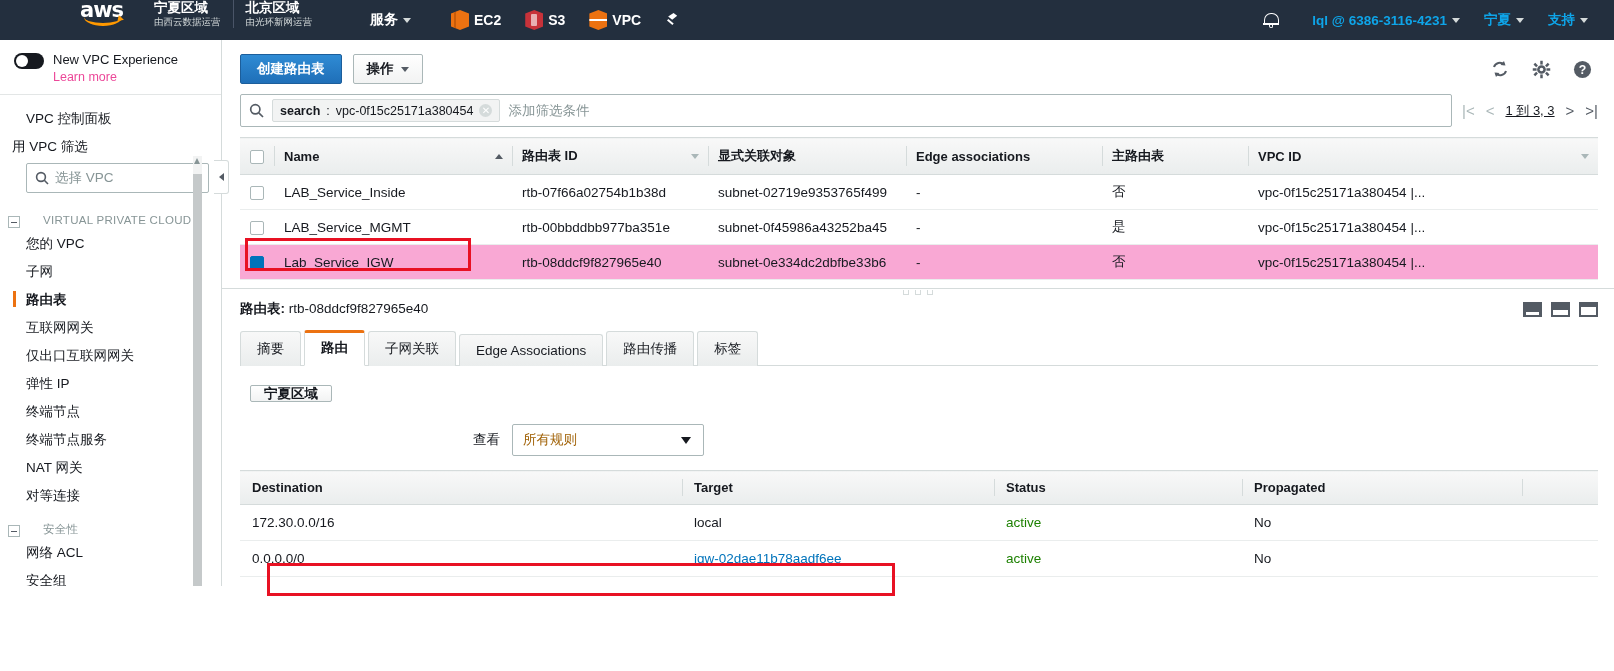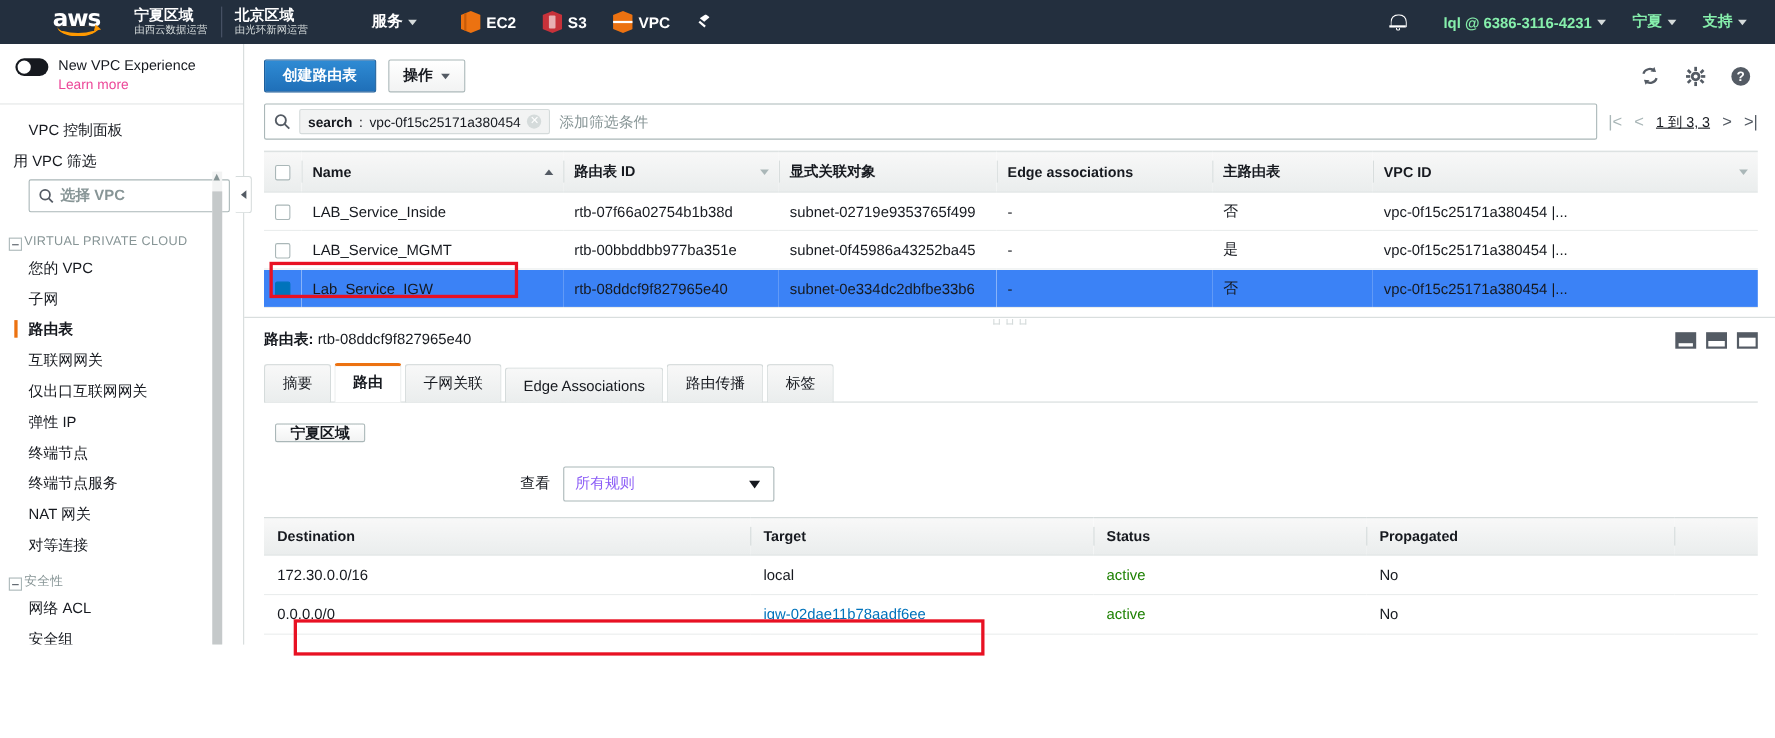--- a/index.html
+++ b/index.html
@@ -9,21 +9,21 @@
     font-family:"Liberation Sans","DejaVu Sans",sans-serif;
     font-size:13px; color:#16191f; background:#fff;
     overflow:hidden;
   }
 
   
   .topnav {
     height:40px; background:#232f3e; display:flex; align-items:center;
     color:#fff; position:relative;
   }
-  .nav-left { display:flex; align-items:center; height:100%; padding-left:48px; }
+  .nav-left { display:flex; align-items:flex-start; height:100%; padding-left:80px; }
   .aws-logo { width:48px; height:26px; position:relative; margin-right:14px; }
   .aws-logo .wordmark {
     font-family:"DejaVu Sans",sans-serif; font-weight:bold; font-size:21px;
     color:#fff; letter-spacing:-1px; line-height:20px;
   }
   .aws-logo .smile {
     position:absolute; left:4px; top:17px; width:38px; height:9px;
     border-bottom:3px solid #ff9900; border-radius:0 0 50% 50%/0 0 100% 100%;
   }
   .aws-logo .smile:after{
@@ -65,21 +65,21 @@
     width:15px;height:16px;position:relative;margin:0 22px 0 8px;
   }
   .bell:before{
     content:""; position:absolute; left:1px; top:1px; width:13px; height:11px;
     border:1.6px solid #fff; border-bottom:none; border-radius:7px 7px 0 0;
   }
   .bell:after{
     content:""; position:absolute; left:0px; top:11px; width:15px; height:1.6px; background:#fff;
   }
   .bell i{ position:absolute; left:5.5px; top:12.5px; width:4px;height:3px;border:1.6px solid #fff;border-top:none;border-radius:0 0 4px 4px; }
-  .nav-text { font-size:13.5px; color:#86efac; }
+  .nav-text { font-size:13.5px; color:#0ea5e9; }
 
   
   .body-wrap { display:flex; height:546px; position:relative; }
 
   
   .sidebar {
     width:222px; min-width:222px; background:#fff; border-right:1px solid #d5dbdb;
     position:relative; overflow:hidden;
   }
   .vpc-exp { padding:12px 10px 10px 14px; border-bottom:1px solid #e3e6e6; }
@@ -93,28 +93,28 @@
 
   .side-scroll { position:relative; padding-top:10px; }
   .side-link {
     font-size:13.5px; color:#16191f; padding:5px 12px 5px 26px; cursor:pointer; white-space:nowrap;
   }
   .side-link.active { font-weight:bold; position:relative; }
   .side-link.active:before{
     content:""; position:absolute; left:13px; top:5px; width:3px; height:16px; background:#ec7211;
   }
   .side-head { font-size:13.5px; color:#16191f; padding:5px 12px 4px 12px; }
-  .vpc-search-wrap { padding:3px 12px 8px 26px;font-weight:bold; }
+  .vpc-search-wrap { padding:3px 12px 8px 26px; }
   .vpc-search {
     display:flex; align-items:center; gap:6px; height:30px;
     border:1px solid #aab7b8; border-radius:2px; padding:0 8px; background:#fff;
   }
   .vpc-search .ph { color:#879596; font-size:13.5px; }
   .group-head {
-    display:flex; align-items:flex-start; gap:2px; padding:12px 10px 2px 8px;
+    display:flex; align-items:flex-start; gap:23px; padding:12px 10px 2px 8px;
   }
   .group-box {
     width:12px;height:12px;border:1px solid #aab7b8;background:#fff;position:relative;flex:none;margin-top:3px;
   }
   .group-box:after{ content:""; position:absolute; left:2px; top:5px; width:6px;height:1px;background:#545b64; }
   .group-title {
     font-size:11.5px; color:#879596; letter-spacing:.3px; line-height:14px; text-transform:none;
   }
   .side-scrollbar {
     position:absolute; right:19px; top:116px; width:9px; bottom:0; background:#f2f3f3;
@@ -181,21 +181,21 @@
     font-size:13px; font-weight:bold; color:#16191f; text-align:left; padding:9px 10px; position:relative;
     white-space:nowrap; overflow:hidden;
   }
   .tbl th + th:before{
     content:""; position:absolute; left:0; top:8px; bottom:8px; width:1px; background:#d5dbdb;
   }
   .tbl td {
     padding:8px 10px; font-size:13.5px; border-bottom:1px solid #eaeded; color:#16191f;
     white-space:nowrap; overflow:hidden; text-overflow:ellipsis;
   }
-  .tbl tr.sel td { background:#3b82f6; }
+  .tbl tr.sel td { background:#f9a8d4; }
   .sort-asc, .sort-desc {
     position:absolute; right:9px; top:50%; margin-top:-2px; width:0;height:0;
     border-left:4px solid transparent; border-right:4px solid transparent;
   }
   .sort-asc { border-bottom:5px solid #545b64; }
   .sort-desc { border-top:5px solid #aab7b8; }
   .cb {
     width:14px;height:14px;border:1px solid #aab7b8;border-radius:2px;background:#fff;display:inline-block;
     vertical-align:middle; cursor:pointer;
   }
@@ -229,21 +229,21 @@
   .tab.active {
     background:#fff; border-top:3px solid #ec7211; font-weight:bold; padding-top:6px;
     border-bottom:1px solid #fff;
   }
 
   .route-actions { padding:14px 0 10px 10px; }
   .view-row { display:flex; align-items:center; gap:12px; padding:6px 0 14px 233px; }
   .view-label { font-size:13.5px; }
   .select {
     width:192px; height:32px; border:1px solid #aab7b8; border-radius:2px; background:#fff;
-    display:flex; align-items:center; padding:0 10px; font-size:13.5px; color:#8b5cf6; cursor:pointer;
+    display:flex; align-items:center; padding:0 10px; font-size:13.5px; color:#a16207; cursor:pointer;
     position:relative;
   }
   .select .caret-dark2 {
     position:absolute; right:12px; width:0;height:0;
     border-left:5.5px solid transparent;border-right:5.5px solid transparent;border-top:7px solid #16191f;
   }
 
   .rtbl { width:100%; border-collapse:collapse; table-layout:fixed; }
   .rtbl th {
     background:linear-gradient(#f8f8f8,#eaeded); border-top:1px solid #d5dbdb; border-bottom:1px solid #d5dbdb;

